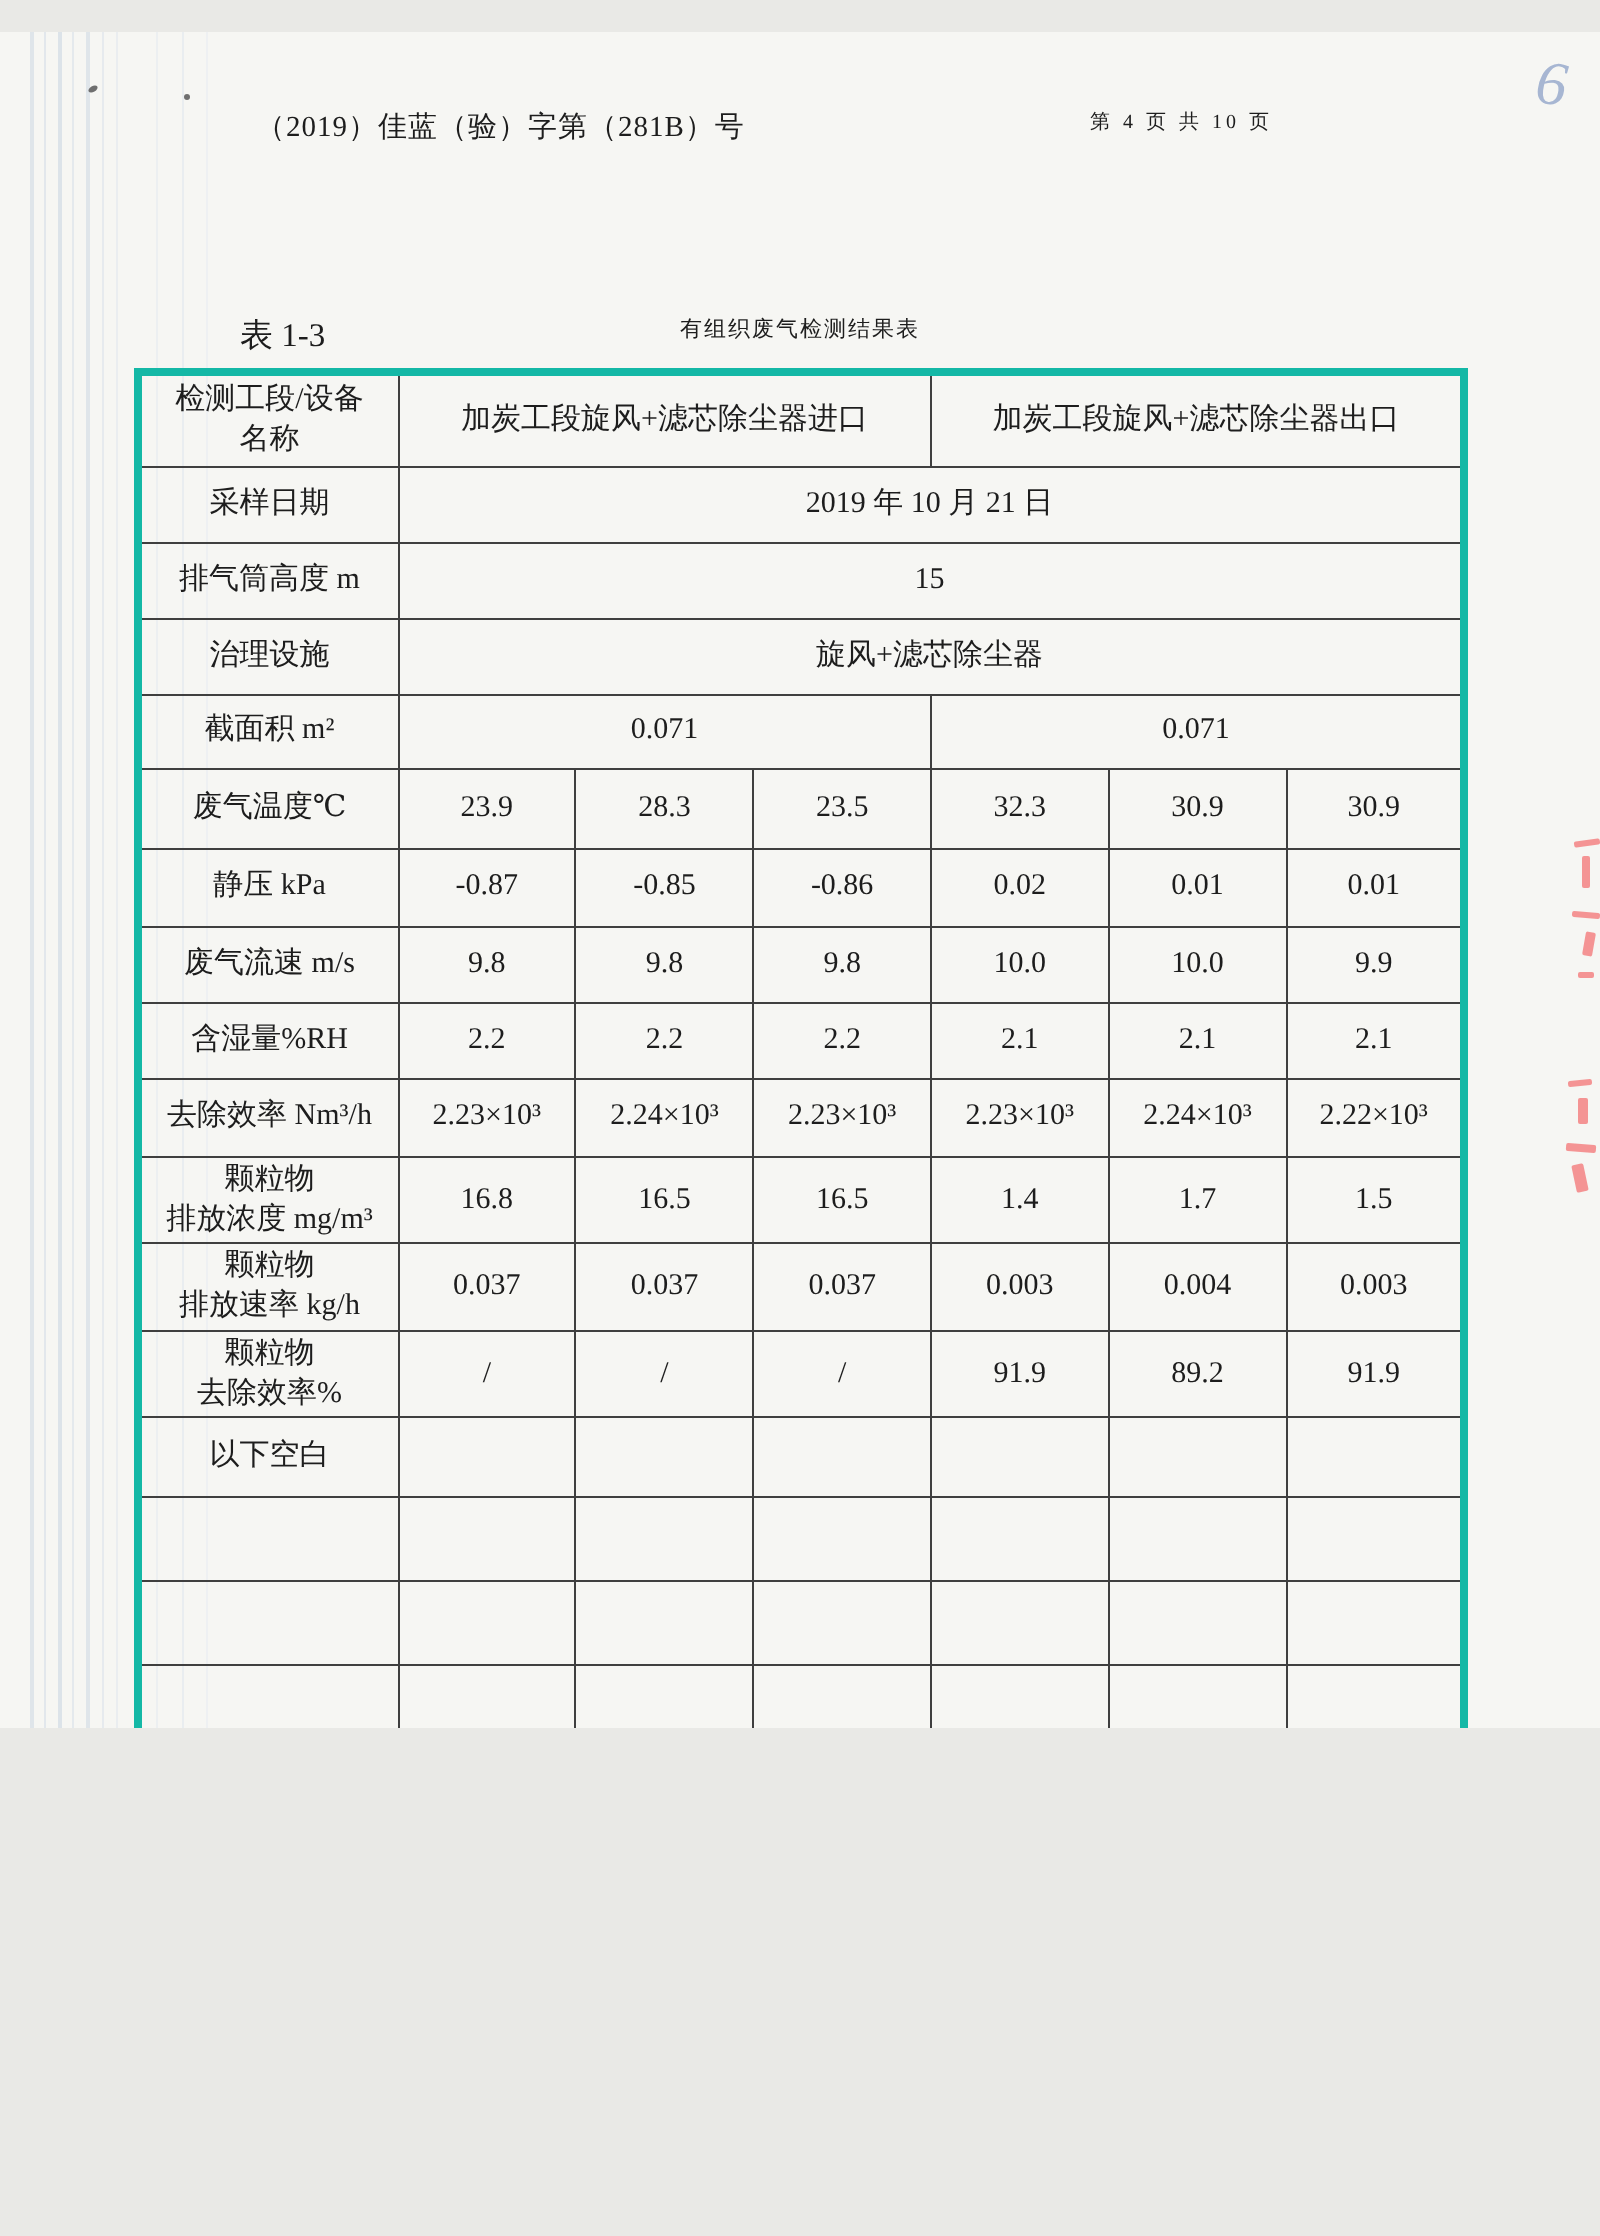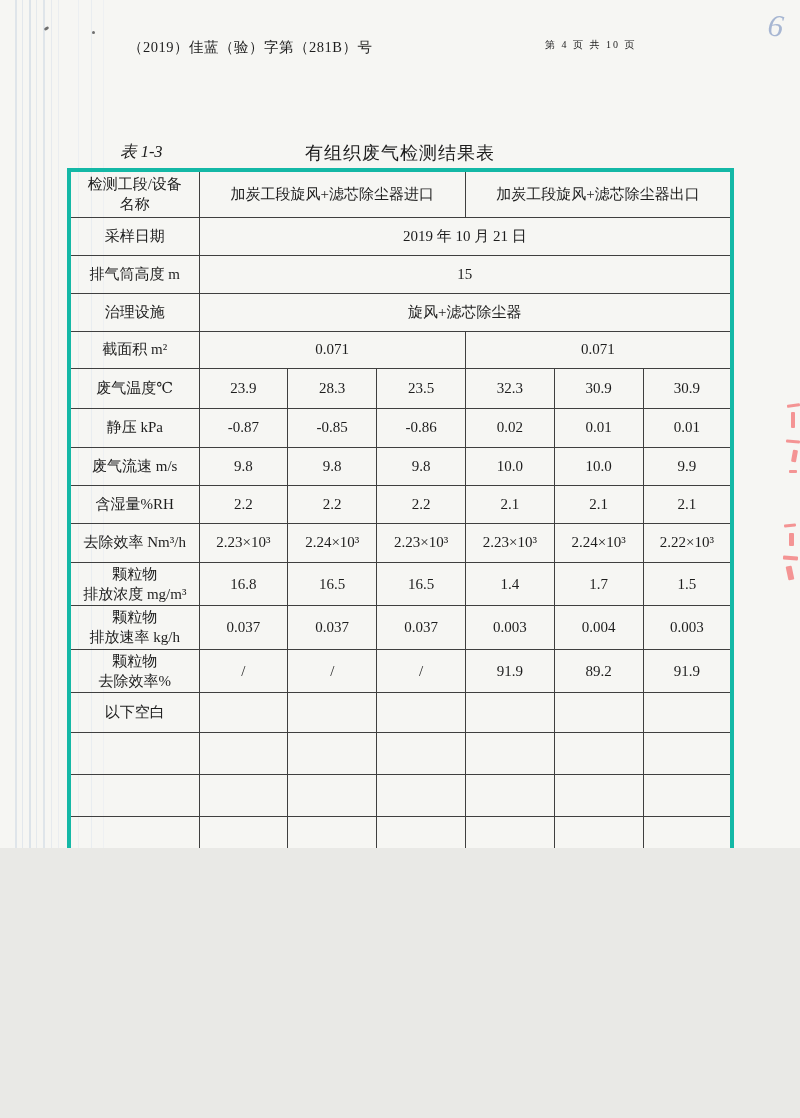--- a/index.html
+++ b/index.html
@@ -1,42 +1,42 @@
 <!DOCTYPE html>
 <html><head>
 <meta charset="utf-8">
 <style>
   html,body{margin:0;padding:0;}
   body{background:#e9e9e6;}
   .page{
     position:relative;
     width:800px;height:848px;
-    margin:0 auto;
+    margin:16px auto;
     background:#f6f6f3;
     overflow:hidden;
     font-family:"Liberation Serif","DejaVu Serif",serif;
     color:#1d1d1d;
   }
   
   .streak{position:absolute;top:0;bottom:0;pointer-events:none;}
   .speck{position:absolute;background:#6f6f6f;border-radius:50%;}
   
   .doc-number{position:absolute;left:128px;top:38px;font-size:14.5px;letter-spacing:.5px;white-space:nowrap;}
   .page-info{position:absolute;left:545px;top:38px;font-size:10px;letter-spacing:2px;white-space:nowrap;}
   .handwritten{
     position:absolute;left:768px;top:8px;
     font-size:31px;color:#9aaccd;font-style:italic;
     transform:rotate(7deg);opacity:.85;
   }
   .report-title{
     position:absolute;left:0;right:0;top:86px;margin:0;
     text-align:center;font-size:31px;font-weight:700;letter-spacing:6px;
   }
-  .caption-label{position:absolute;left:120px;top:141px;font-size:16.5px;font-style:italic;}
-  .caption-title{position:absolute;left:0;right:0;top:141px;text-align:center;font-size:18px;letter-spacing:1px;}
+  .caption-label{position:absolute;left:120px;top:141px;font-size:16.5px;}
+  .caption-title{position:absolute;left:0;right:0;top:141px;text-align:center;font-size:11px;letter-spacing:1px;}
   
   table.results{
     position:absolute;left:67px;top:168px;
     width:667px;border-collapse:collapse;table-layout:fixed;
     border:4px solid #14b8a6;
   }
   table.results td{
     border:1.5px solid #3f3f3f;
     text-align:center;vertical-align:middle;
     font-size:15px;line-height:1.35;

